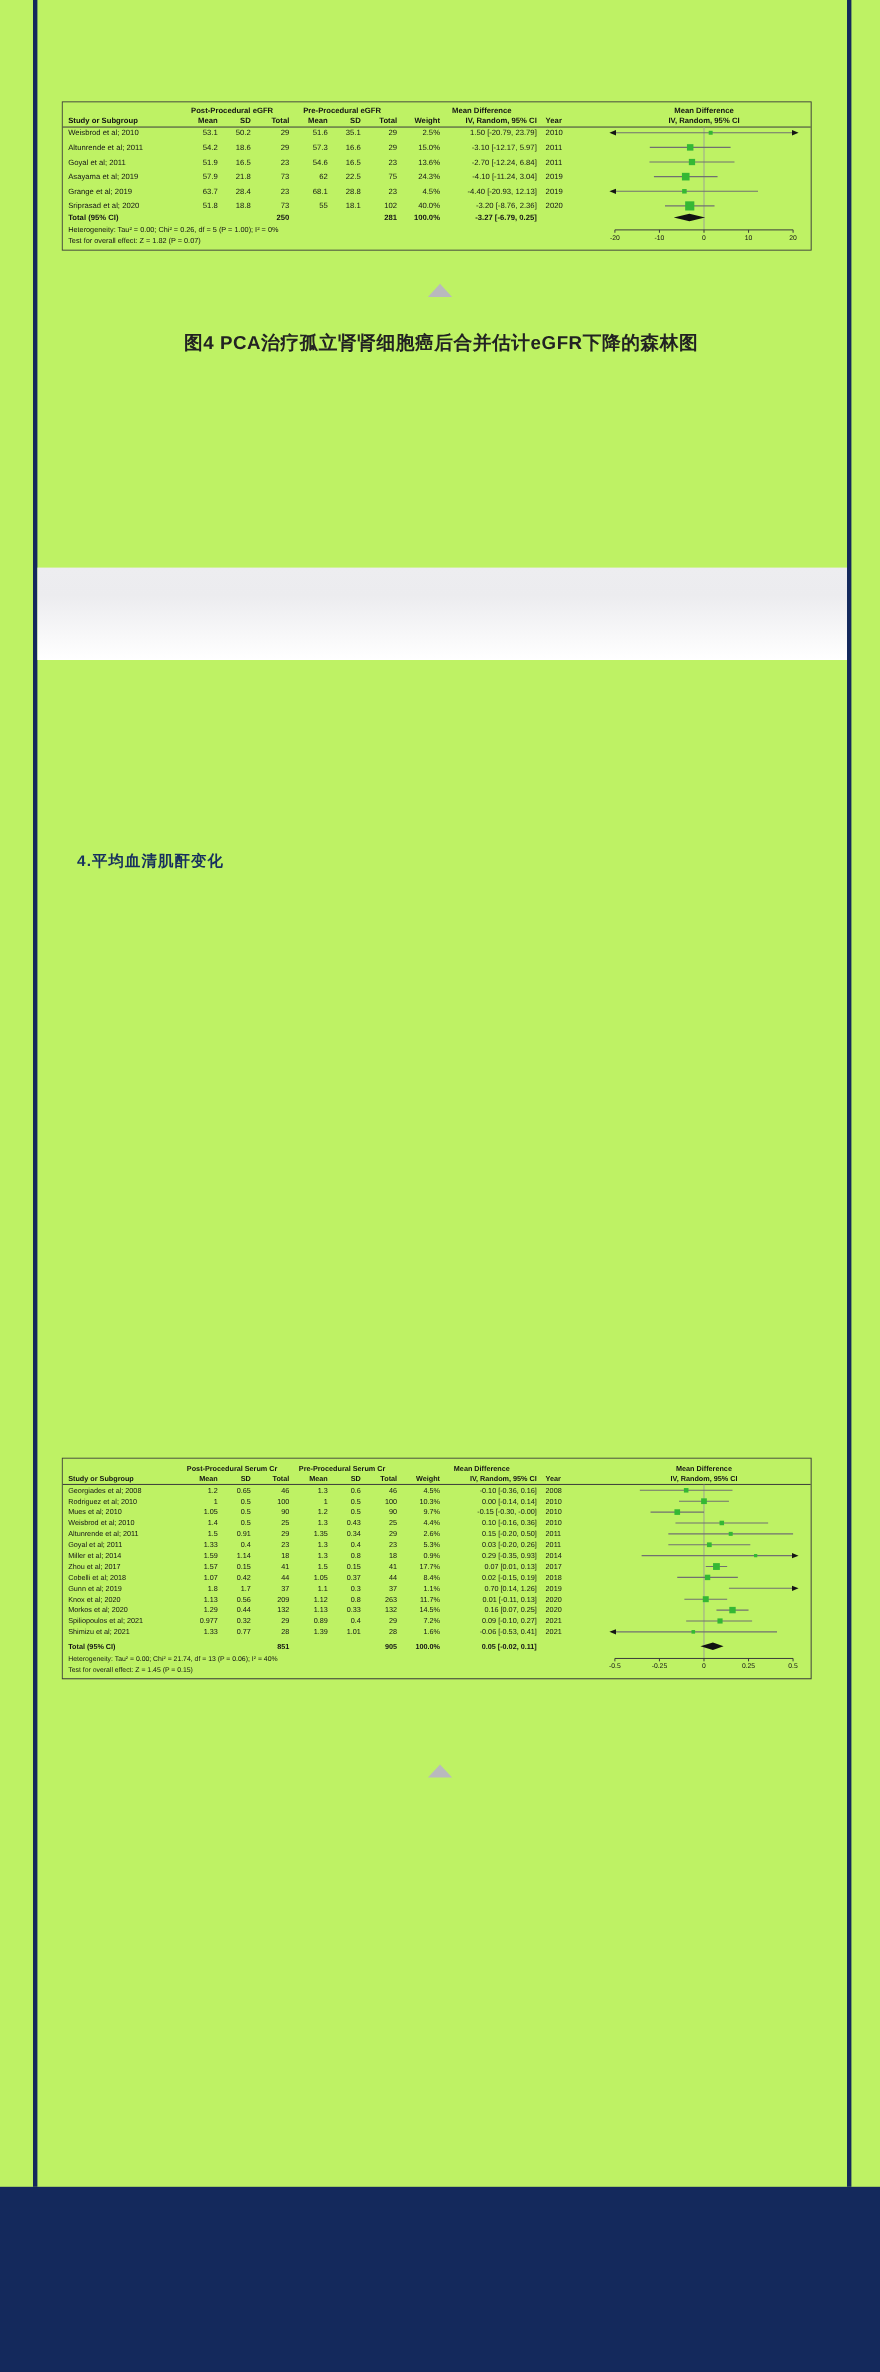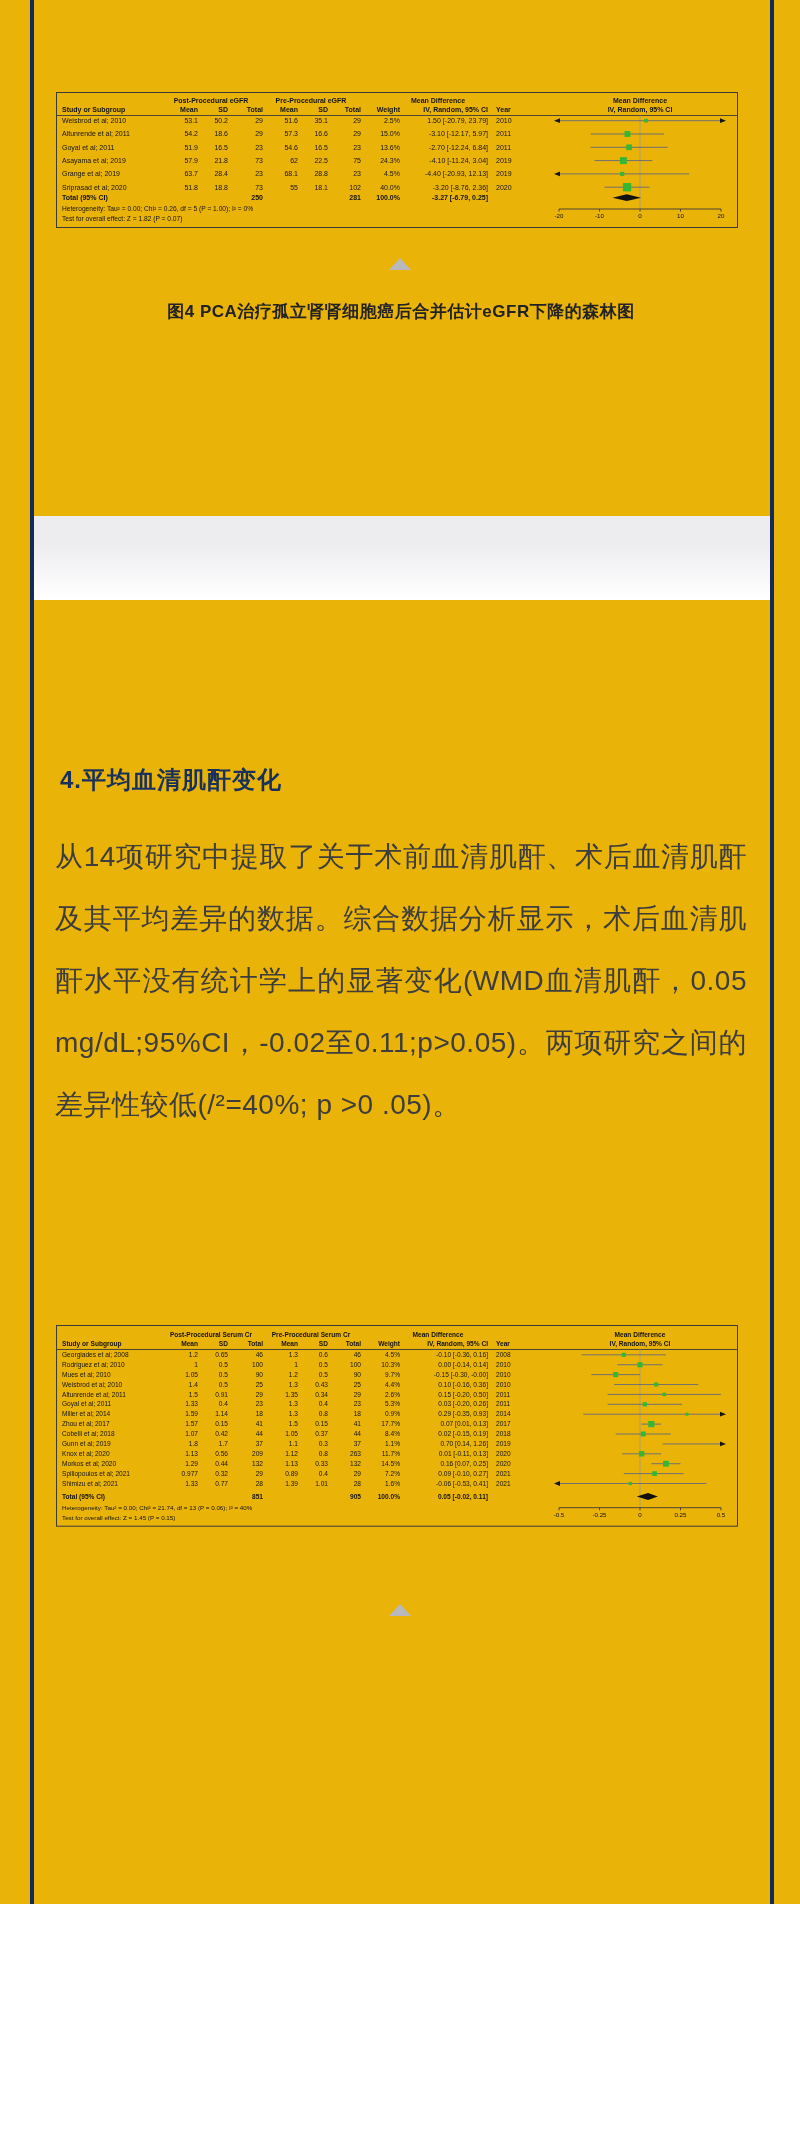--- a/index.html
+++ b/index.html
@@ -1,31 +1,31 @@
 <!DOCTYPE html>
 <html><head>
 <meta charset="utf-8">
 <style>
   html,body{margin:0;padding:0;background:#ffffff;}
-  .page{position:relative;width:800px;height:1904px;background:#eab308;overflow:hidden;
+  .page{position:relative;width:800px;height:2156px;background:#bef264;overflow:hidden;
         font-family:"Liberation Sans",sans-serif;}
   .side-line{position:absolute;top:0;width:4px;height:1988px;}
   .side-line.left{left:30px;}
   .side-line.right{left:770px;}
   .forest-figure{position:absolute;left:56px;}
   .forest-figure svg text{font-family:"Liberation Sans",sans-serif;}
   .collapse-triangle{position:absolute;left:50%;transform:translateX(-50%);width:0;height:0;
         border-left:11px solid transparent;border-right:11px solid transparent;
         border-bottom:12px solid #b9b9bd;}
   .figure-caption{position:absolute;left:56px;width:690px;text-align:center;
         font-size:17px;font-weight:bold;color:#222222;letter-spacing:0.5px;}
   .divider-gradient{position:absolute;left:34px;top:516px;width:736px;height:84px;
         background:linear-gradient(180deg,#ededf0 0%,#ececef 30%,#ffffff 100%);}
-  .section-heading{position:absolute;left:56px;top:760px;margin:4px;
-        font-size:24px;font-weight:bold;color:#17305e;letter-spacing:1px;}
+  .section-heading{position:absolute;left:56px;top:760px;margin:14px;
+        font-size:14px;font-weight:bold;color:#17305e;letter-spacing:1px;}
   .body-paragraph{position:absolute;left:55px;top:826px;width:692px;margin:0;
         font-size:28px;line-height:62px;color:#3d3d3d;text-align:justify;
         word-break:break-all;letter-spacing:0.5px;}
   .footer-block{position:absolute;left:0;top:1988px;width:800px;height:168px;}
 </style>
 </head>
 <body>
 
 <div class="page">
 
@@ -150,21 +150,20 @@
   </div>
 
   <div class="collapse-triangle" style="top:258px"></div>
 
   <div class="figure-caption" style="top:300px">图4 PCA治疗孤立肾肾细胞癌后合并估计eGFR下降的森林图</div>
 
   <div class="divider-gradient"></div>
 
   <h2 class="section-heading">4.平均血清肌酐变化</h2>
 
-  <p class="body-paragraph">从14项研究中提取了关于术前血清肌酐、术后血清肌酐及其平均差异的数据。综合数据分析显示，术后血清肌酐水平没有统计学上的显著变化(WMD血清肌酐，0.05mg/dL;95%CI，-0.02至0.11;p&gt;0.05)。两项研究之间的差异性较低(/²=40%; p &gt;0 .05)。</p>
 
   <div class="forest-figure" style="top:1325px">
     <svg id="forest5" width="682" height="201.70000000000002" viewBox="0 0 682 201.70000000000002">
         <rect x="0.5" y="0.5" width="681" height="200.70000000000002" fill="none" stroke="#3a3a3a" stroke-width="1"></rect>
         <text x="155" y="12" text-anchor="middle" font-size="6.6" font-weight="bold" fill="#141414">Post-Procedural Serum Cr</text>
         <text x="255" y="12" text-anchor="middle" font-size="6.6" font-weight="bold" fill="#141414">Pre-Procedural Serum Cr</text>
         <text x="382" y="12" text-anchor="middle" font-size="6.6" font-weight="bold" fill="#141414">Mean Difference</text>
         <text x="584" y="12" text-anchor="middle" font-size="6.6" font-weight="bold" fill="#141414">Mean Difference</text>
         <text x="6" y="21" text-anchor="start" font-size="6.6" font-weight="bold" fill="#141414">Study or Subgroup</text>
         <text x="142" y="21" text-anchor="end" font-size="6.6" font-weight="bold" fill="#141414">Mean</text>

